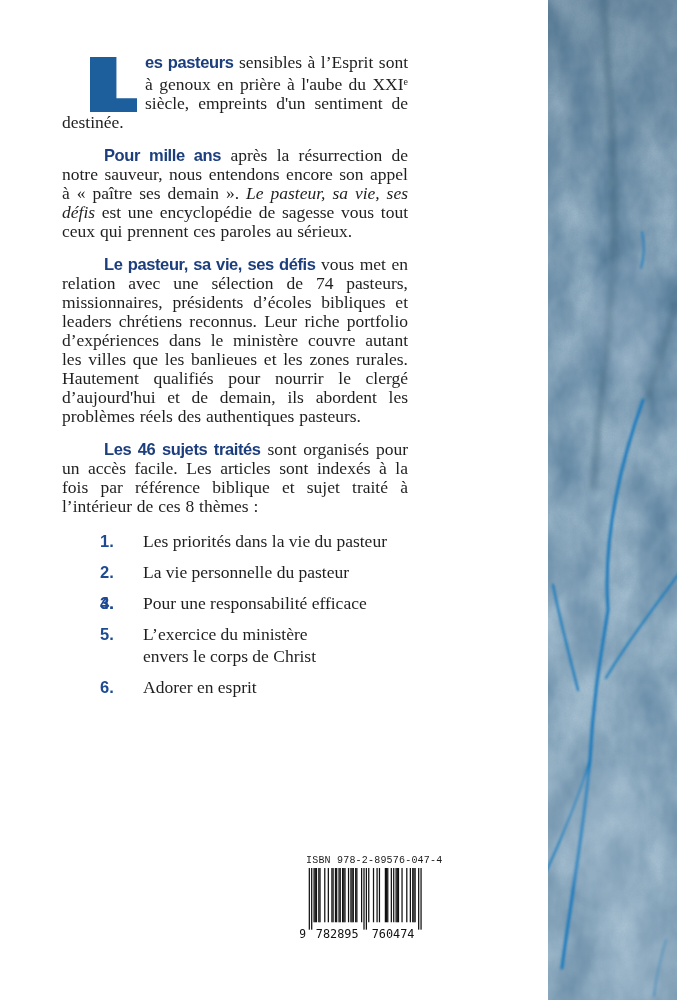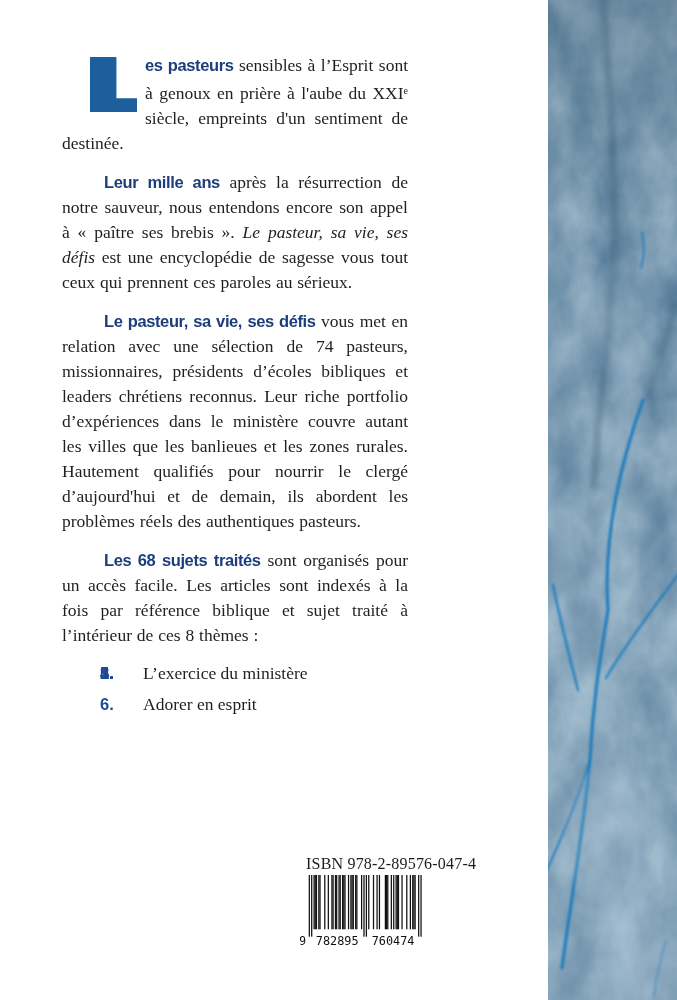--- a/index.html
+++ b/index.html
@@ -1,66 +1,66 @@
 <!DOCTYPE html>
 <html><head>
 <meta charset="utf-8">
 <style>
   html,body{margin:0;padding:0;background:#ffffff;}
   .page{position:relative;width:677px;height:1000px;background:#ffffff;overflow:hidden;
         font-family:"Liberation Serif",serif;color:#1f1f1f;}
   
   .content{position:absolute;left:62px;top:53px;width:346px;}
-  .para{margin:0 0 14px 0;font-size:17.5px;line-height:25px;text-align:justify;
+  .para{margin:0 0 14px 0;font-size:17.5px;line-height:19px;text-align:justify;
         text-indent:42px;word-spacing:0.5px;}
   .para.first{text-indent:0;}
   .lead{font-family:"Liberation Sans",sans-serif;font-weight:700;color:#1c3e7d;
         letter-spacing:-0.4px;font-size:16.5px;}
   .it{font-style:italic;}
   .sup{font-size:10px;vertical-align:5px;}
   .dropcap{float:left;width:47px;height:55px;margin:4px 8px 0 28px;}
   .dropcap svg{display:block;width:100%;height:100%;}
   
   .themes{list-style:none;margin:14px 0 0 0;padding:0;font-size:17.5px;line-height:22px;}
   .themes li{position:relative;padding-left:81px;margin-bottom:9px;}
   .themes .num{position:absolute;left:38px;top:0;font-family:"Liberation Sans",sans-serif;
         font-weight:700;color:#1d4a92;font-size:16.5px;}
   
   .logo{position:absolute;left:197px;top:862px;width:68px;height:78px;}
   .logo svg{display:block;width:100%;height:100%;overflow:visible;}
   .barcode{position:absolute;left:298px;top:855px;width:132px;}
-  .isbn-label{font-family:Liberation Serif, serif;font-size:16px;color:#1c1c1c;
+  .isbn-label{font-family:Liberation Mono, monospace;font-size:10px;color:#1c1c1c;
         letter-spacing:0.2px;padding-left:8px;white-space:nowrap;text-align:center;}
   .barcode svg{display:block;margin-top:2px;width:126px;height:74px;}
   
   .spine{position:absolute;left:548px;top:0;width:129px;height:1000px;}
   .spine svg{display:block;width:129px;height:1000px;}
 </style>
 </head>
 <body>
 
 <div class="page">
 
   <div class="content">
     <div id="paragraphs">
         <p class="para first"><span class="dropcap" aria-label="L">
             <svg viewBox="0 0 48 56">
               <polygon points="0,0 27,0 27,42 48,42 48,56 0,56" fill="#1d5e9d"></polygon>
             </svg>
           </span><span class="lead">es pasteurs</span><span class=""> sensibles à l’Esprit sont à genoux en prière à l'aube du XXI</span><span class="sup">e</span><span class=""> siècle, empreints d'un sentiment de destinée.</span></p>
-        <p class="para"><span class="lead">Leur mille ans</span><span class=""> après la résurrection de notre sauveur, nous entendons encore son appel à « paître ses brebis ». </span><span class="it">Le pasteur, sa vie, ses défis</span><span class=""> est une encyclopédie de sagesse vous tout ceux qui prennent ces paroles au sérieux.</span></p>
+        <p class="para"><span class="lead">Pour mille ans</span><span class=""> après la résurrection de notre sauveur, nous entendons encore son appel à « paître ses demain ». </span><span class="it">Le pasteur, sa vie, ses défis</span><span class=""> est une encyclopédie de sagesse vous tout ceux qui prennent ces paroles au sérieux.</span></p>
         <p class="para"><span class="lead">Le pasteur, sa vie, ses défis</span><span class=""> vous met en relation avec une sélection de 74 pasteurs, missionnaires, présidents d’écoles bibliques et leaders chrétiens reconnus. Leur riche portfolio d’expériences dans le ministère couvre autant les villes que les banlieues et les zones rurales. Hautement qualifiés pour nourrir le clergé d’aujourd'hui et de demain, ils abordent les problèmes réels des authentiques pasteurs.</span></p>
-        <p class="para"><span class="lead">Les 68 sujets traités</span><span class=""> sont organisés pour un accès facile. Les articles sont indexés à la fois par référence biblique et sujet traité à l’intérieur de ces 8 thèmes :</span></p>
+        <p class="para"><span class="lead">Les 46 sujets traités</span><span class=""> sont organisés pour un accès facile. Les articles sont indexés à la fois par référence biblique et sujet traité à l’intérieur de ces 8 thèmes :</span></p>
       </div>
     <ol id="themes" class="themes">
-        <li><span class="num">1.</span></li>
-        <li><span class="num">2.</span></li>
+        <li><span class="num">1.</span><span>Les priorités dans la vie du pasteur</span></li>
+        <li><span class="num">2.</span><span>La vie personnelle du pasteur</span></li>
         <li><span class="num">3.</span></li>
-        <li><span class="num">4.</span></li>
-        <li><span class="num">5.</span><span>L’exercice du ministère</span><br></li>
+        <li><span class="num">4.</span><span>Pour une responsabilité efficace</span></li>
+        <li><span class="num">5.</span><span>L’exercice du ministère</span><br><span>envers le corps de Christ</span></li>
         <li><span class="num">6.</span><span>Adorer en esprit</span></li>
       </ol>
   </div>
 
 
   <div class="barcode">
     <div class="isbn-label">ISBN 978-2-89576-047-4</div>
     <svg id="barcode-svg" viewBox="-9 0 106 60" preserveAspectRatio="none">
         <rect x="0" y="0" width="1.05" height="50" fill="#111111"></rect>
         <rect x="2" y="0" width="1.05" height="50" fill="#111111"></rect>

